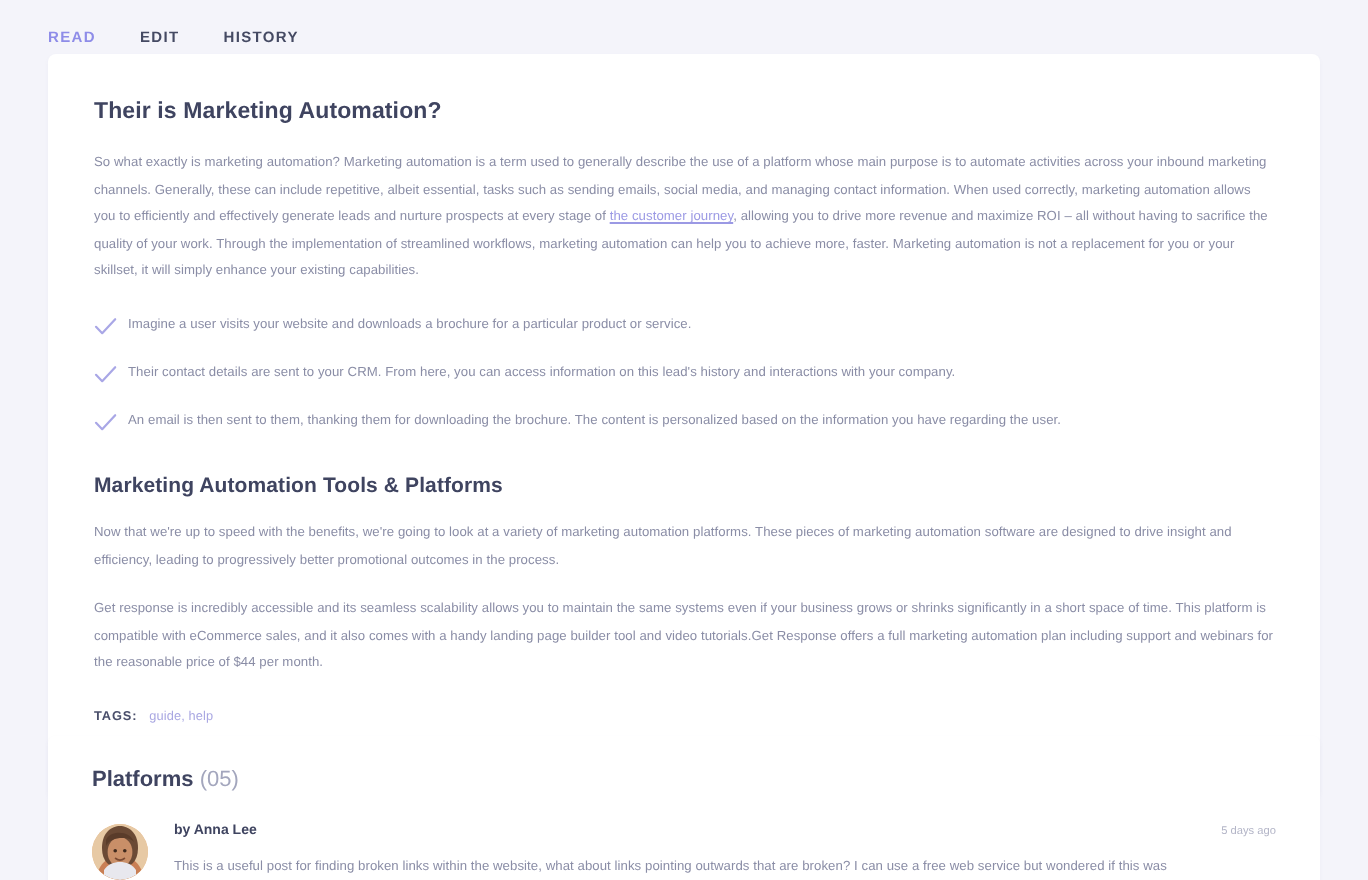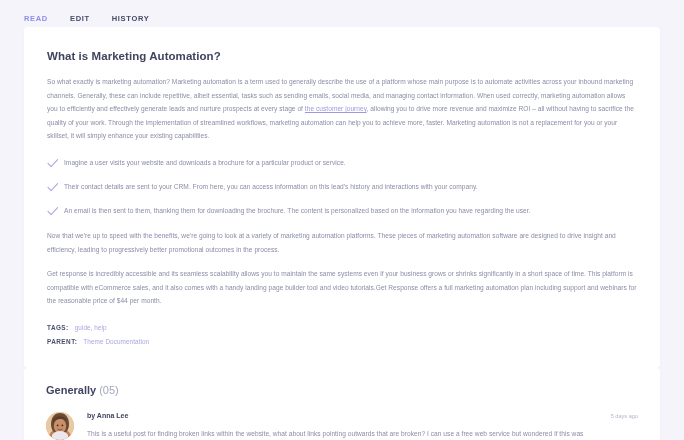--- a/index.html
+++ b/index.html
@@ -212,21 +212,21 @@
 
   <div class="tabbar">
     <div class="tab active">READ</div>
     <div class="tab">EDIT</div>
     <div class="tab">HISTORY</div>
   </div>
 
   <div class="card">
     <div class="card-inner">
 
-      <h2 class="article-title">What is Marketing Automation?</h2>
+      <h2 class="article-title">Their is Marketing Automation?</h2>
 
       <p class="body-text"><span>So what exactly is marketing automation? Marketing automation is a term used to generally describe the use of a platform whose main purpose is to automate activities across your inbound marketing channels. Generally, these can include repetitive, albeit essential, tasks such as sending emails, social media, and managing contact information. When used correctly, marketing automation allows you to efficiently and effectively generate leads and nurture prospects at every stage of </span><a class="inline-link" href="#">the customer journey</a><span>, allowing you to drive more revenue and maximize ROI – all without having to sacrifice the quality of your work. Through the implementation of streamlined workflows, marketing automation can help you to achieve more, faster. Marketing automation is not a replacement for you or your skillset, it will simply enhance your existing capabilities.</span></p>
 
       <ul class="checklist">
         <li class="check-item">
           <span class="check-icon">
             <svg width="12" height="11" viewBox="0 0 12 11">
                 <path d="M1 5.4 L4.1 8.6 L10.6 1.6" fill="none" stroke="#a9a7e6" stroke-width="1.1" stroke-linecap="round" stroke-linejoin="round"></path>
               </svg>
           </span>
@@ -243,41 +243,42 @@
         <li class="check-item">
           <span class="check-icon">
             <svg width="12" height="11" viewBox="0 0 12 11">
                 <path d="M1 5.4 L4.1 8.6 L10.6 1.6" fill="none" stroke="#a9a7e6" stroke-width="1.1" stroke-linecap="round" stroke-linejoin="round"></path>
               </svg>
           </span>
           <span class="check-text">An email is then sent to them, thanking them for downloading the brochure. The content is personalized based on the information you have regarding the user.</span>
         </li>
       </ul>
 
+      <h3 class="section-title">Marketing Automation Tools &amp; Platforms</h3>
 
       <p class="body-text">Now that we're up to speed with the benefits, we're going to look at a variety of marketing automation platforms. These pieces of marketing automation software are designed to drive insight and efficiency, leading to progressively better promotional outcomes in the process.</p>
       <p class="body-text">Get response is incredibly accessible and its seamless scalability allows you to maintain the same systems even if your business grows or shrinks significantly in a short space of time. This platform is compatible with eCommerce sales, and it also comes with a handy landing page builder tool and video tutorials.Get Response offers a full marketing automation plan including support and webinars for the reasonable price of $44 per month.</p>
 
       <div class="meta-block">
         <div class="meta-row">
           <span class="meta-label">TAGS:</span>
           <span class="meta-value"><a href="#">guide, help</a></span>
         </div>
         <div class="meta-row">
           <span class="meta-label">PARENT:</span>
           <span class="meta-value"><a href="#">Theme Documentation</a></span>
         </div>
       </div>
 
     </div>
   </div>
 
   <div class="discussion">
     <div class="discussion-head">
-      <span>Generally</span>
+      <span>Platforms</span>
       <span class="discussion-count">(05)</span>
     </div>
 
     <div class="comment">
       <div class="avatar">
         <svg width="28" height="28" viewBox="0 0 28 28">
           <defs>
             <clipPath id="avclip">
                 <circle cx="14" cy="14" r="14"></circle>
               </clipPath>

